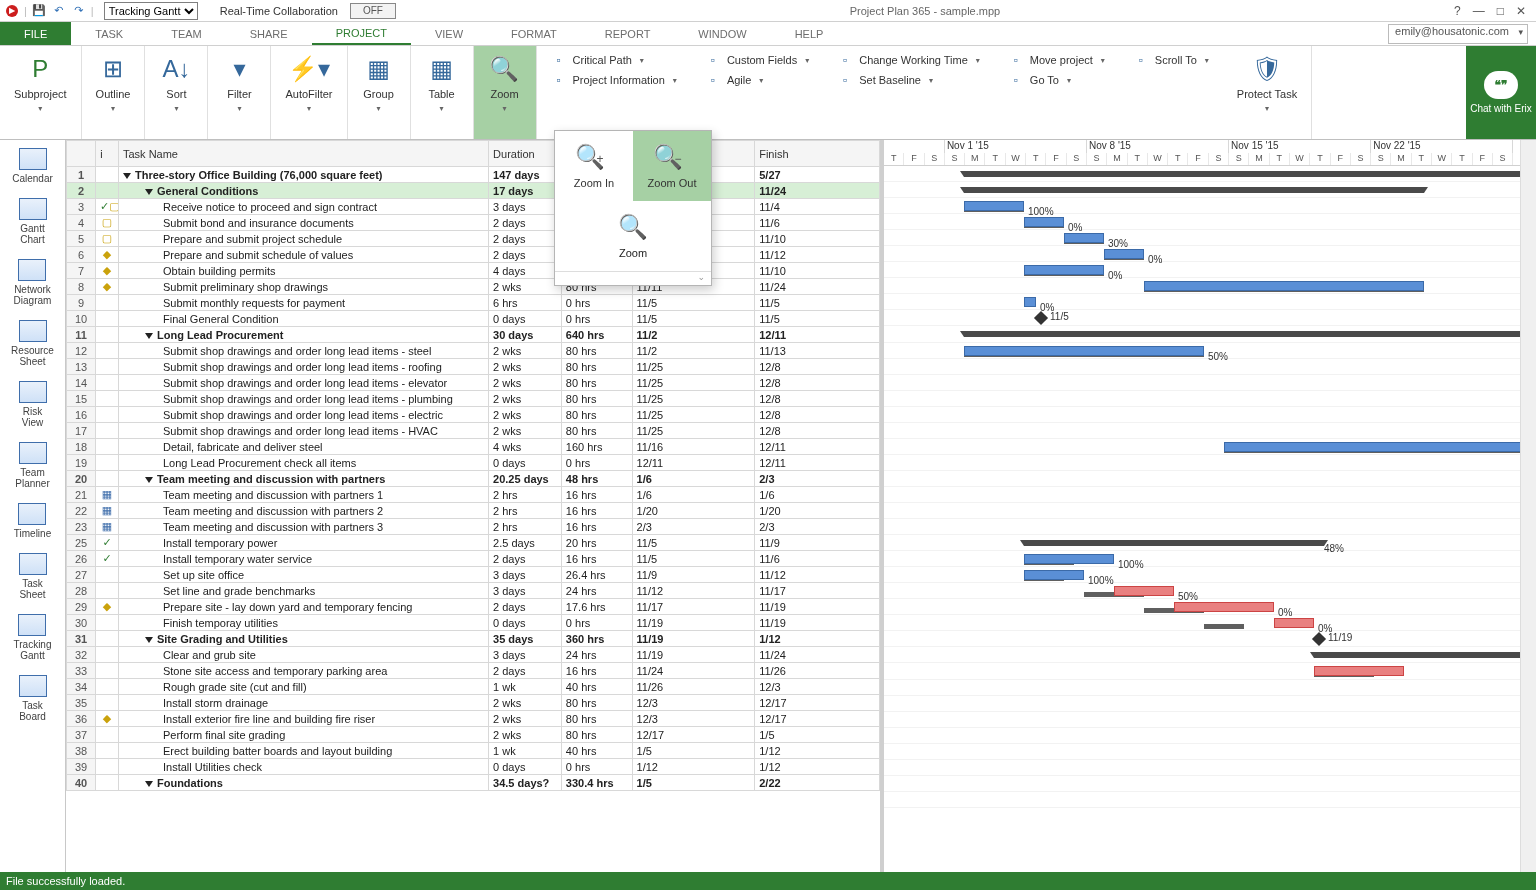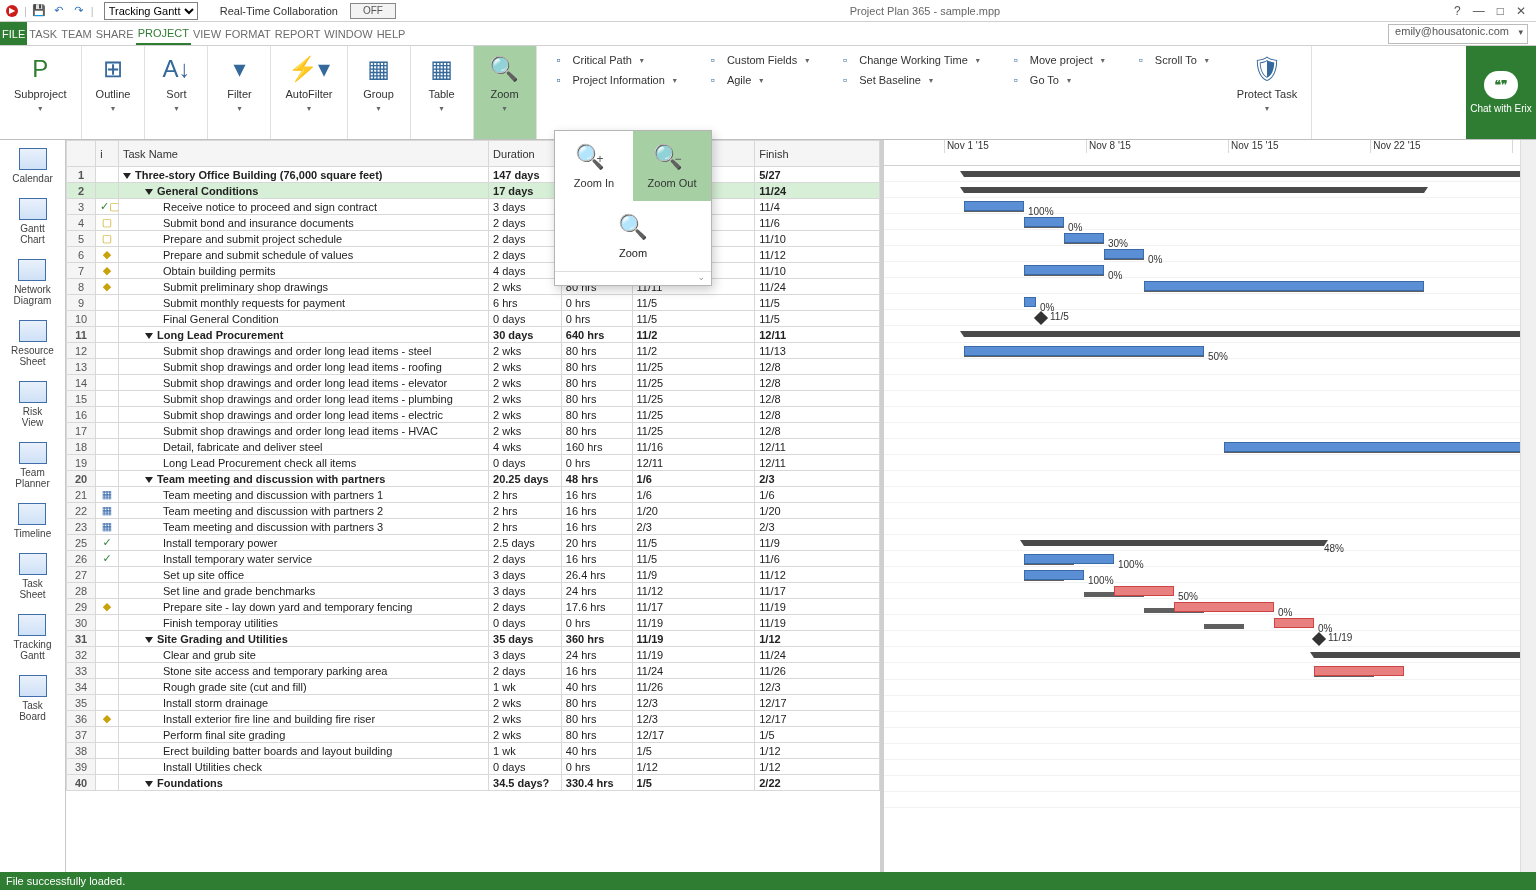--- a/index.html
+++ b/index.html
@@ -11,21 +11,21 @@
   .red-dot{width:12px;height:12px;border-radius:50%;background:#cc1d1d;color:#fff;font-size:8px;display:flex;align-items:center;justify-content:center}
   .view-sel{height:18px;font-size:11px;margin-left:6px}
   select.view-sel{border:1px solid #7f7f7f;background:#fff}
   .rtcol-lbl{margin-left:18px;color:#333}
   .rtcol-tgl{display:inline-block;width:46px;height:16px;border:1px solid #888;margin-left:8px;text-align:center;line-height:13px;color:#555;background:#f3f3f3;font-size:10px}
   .titlebar .title{flex:1;text-align:center;color:#666}
   .winctl{display:flex;gap:12px;font-size:12px;color:#555;padding-right:6px}
   .winctl span{cursor:pointer}
   
   .menurow{height:24px;display:flex;align-items:stretch;background:#fff;border-bottom:1px solid #d0d0d0}
-  .menurow .mtab{padding:0 2px;display:flex;align-items:center;color:#6d6d6d;cursor:pointer;font-size:11px}
+  .menurow .mtab{padding:0 24px;display:flex;align-items:center;color:#6d6d6d;cursor:pointer;font-size:11px}
   .menurow .mtab.file{background:#2f7d32;color:#fff}
   .menurow .mtab.active{color:#2f7d32;border-bottom:2px solid #2f7d32}
   .userbox{margin-left:auto;border:1px solid #bbb;height:20px;align-self:center;margin-right:8px;padding:0 18px 0 6px;font-size:11px;color:#555;position:relative}
   .userbox:after{content:"▾";position:absolute;right:4px;top:2px;font-size:9px;color:#555}
   
   .ribbon{height:94px;display:flex;border-bottom:1px solid #bfbfbf;background:#fff}
   .rgroup{display:flex;flex-direction:column;align-items:center;justify-content:flex-start;padding:4px 8px;border-right:1px solid #e0e0e0}
   .rgroup .big{display:flex;flex-direction:column;align-items:center;gap:2px;padding:2px 6px}
   .rgroup .big .ribico{width:34px;height:34px;display:flex;align-items:center;justify-content:center;font-size:24px}
   .rgroup .lbl{font-size:11px;color:#333;text-align:center;line-height:1.1}
@@ -67,21 +67,21 @@
   tr.sum td{font-weight:bold}
   tr.sel td{background:#d7efd6}
   .indent1{padding-left:22px}
   .indent2{padding-left:40px}
   .tri{display:inline-block;width:0;height:0;border-left:4px solid transparent;border-right:4px solid transparent;border-top:6px solid #222;margin-right:4px;vertical-align:middle}
   .note{color:#caa20c}
   .check{color:#2f7d32}
   .team{color:#3f6eab}
   
   .gantt{flex:1;overflow:hidden;position:relative}
-  .gantt-head{height:26px;border-bottom:1px solid #d0d0d0;display:flex;flex-direction:row}
+  .gantt-head{height:26px;border-bottom:1px solid #d0d0d0;display:flex;flex-direction:column}
   .gh1{display:flex;height:13px}
   .gh1 .wk{border-right:1px solid #d8d8d8;font-size:10px;color:#333;padding-left:2px;flex-shrink:0}
   .gh2{display:flex;height:13px}
   .gh2 .day{border-right:1px solid #e8e8e8;font-size:9px;color:#555;text-align:center;flex-shrink:0}
   .gantt-body{position:relative}
   .grow{height:16.06px;position:relative;border-bottom:1px solid #f2f2f2}
   .sumbar{position:absolute;height:6px;background:#4a4a4a;top:5px}
   .sumbar:before,.sumbar:after{content:"";position:absolute;top:0;width:0;height:0;border-top:6px solid #4a4a4a;border-left:4px solid transparent;border-right:4px solid transparent}
   .sumbar:before{left:-4px}.sumbar:after{right:-4px}
   .bar{position:absolute;height:10px;top:3px;background:#5a8fd6;border:1px solid #3b6aa8}

